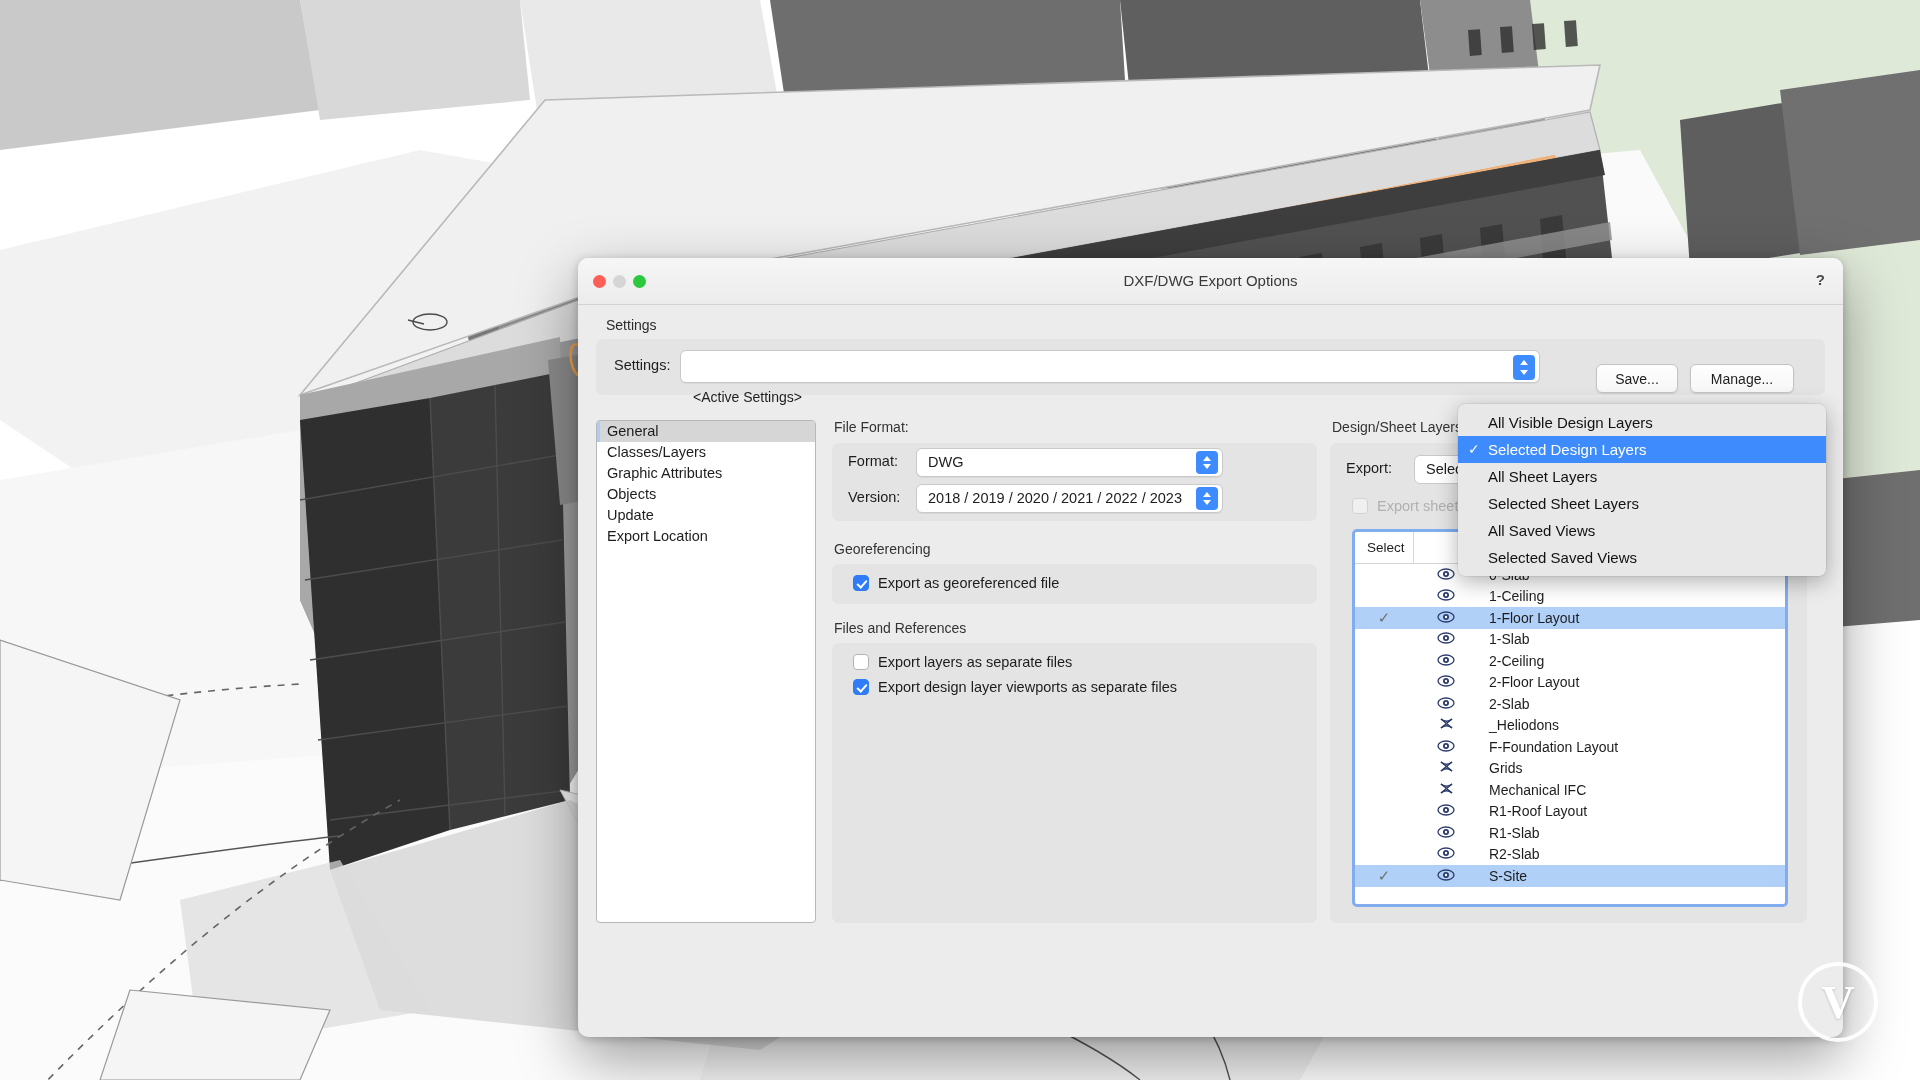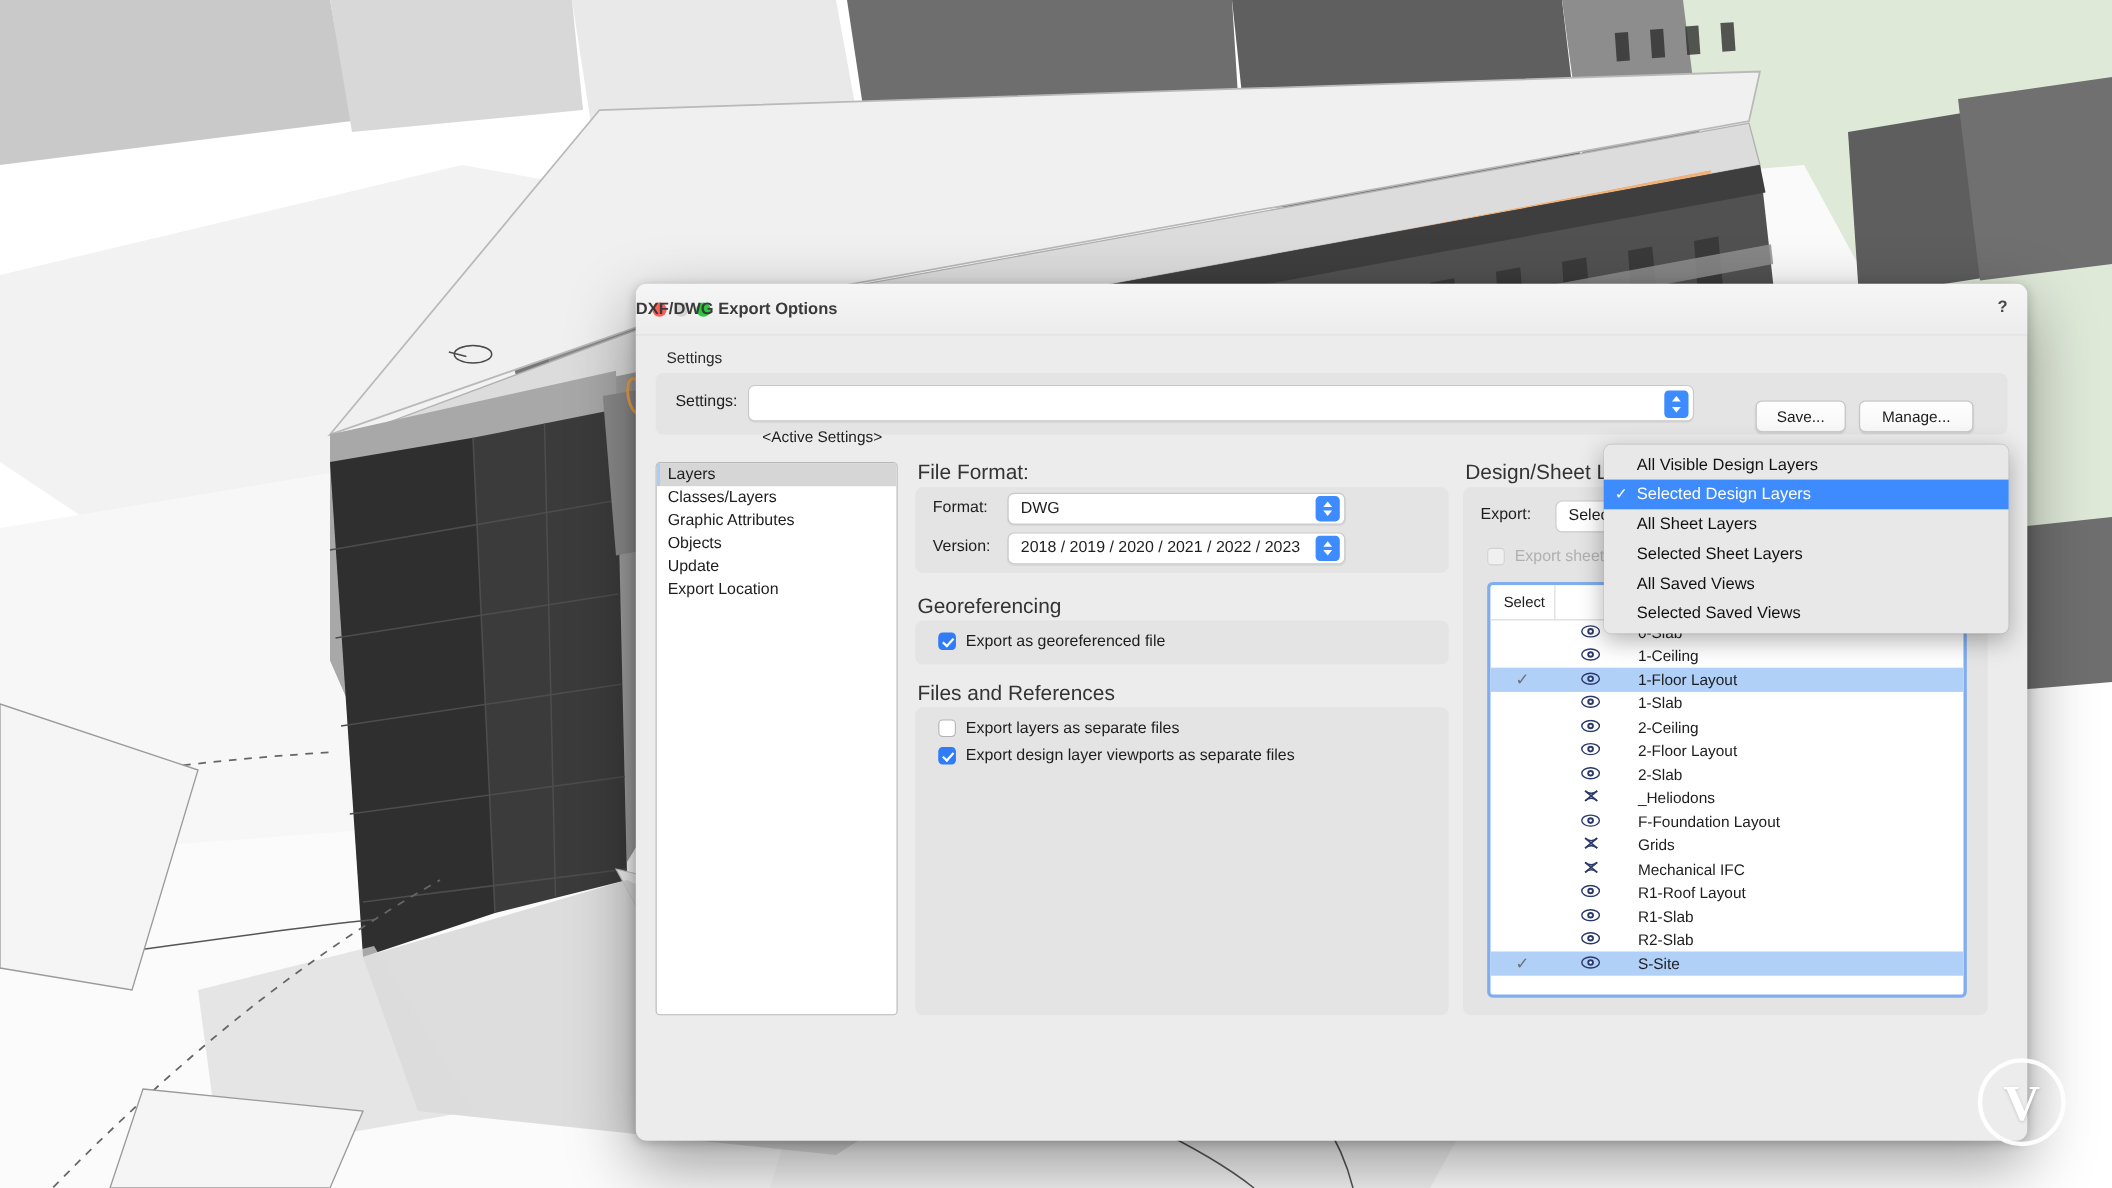--- a/index.html
+++ b/index.html
@@ -35,21 +35,22 @@
     background: linear-gradient(#f6f6f6, #ececec);
     border-radius: 10px 10px 0 0;
     border-bottom: 1px solid #d2d2d2;
   }
   .traffic { position: absolute; top: 17px; width: 13px; height: 13px; border-radius: 50%; }
   .tl-red   { left: 15px;  background: #fc5f57; }
   .tl-amber { left: 35px;  background: #d5d5d5; }
   .tl-green { left: 55px;  background: #2cc93f; }
   #window-title {
     position: absolute; left: 0; right: 0; top: 14px;
-    font-size: 15px; font-weight: bold;
+    text-align: center;
+    font-size: 15px; font-weight: normal;
     color: #3a3a3c;
   }
   #help-btn {
     position: absolute; right: 18px; top: 13px;
     font-size: 15px; font-weight: bold; color: #4a4a4a;
     cursor: default;
   }
 
   
   #settings-section { position: absolute; left: 0; top: 47px; width: 100%; }
@@ -121,21 +122,21 @@
   .nav-item {
     height: 21px; line-height: 21px;
     padding-left: 10px;
     font-size: 14.5px; color: #1d1d1f;
     cursor: default;
   }
   .nav-item.selected { background: #d6d6d6; box-shadow: inset 3px 0 0 #a8cdfb; }
 
   
   #mid-col { position: absolute; left: 254px; top: 0; width: 485px; }
-  .grp-label { font-size: 19px; color: #333; margin-bottom: 5px; }
+  .grp-label { font-size: 14px; color: #333; margin-bottom: 5px; }
   .grp-box { background: #e4e4e4; border-radius: 7px; }
 
   #ff-label { position: absolute; left: 2px; top: 21px; }
   #ff-box   { position: absolute; left: 0; top: 45px; width: 485px; height: 78px; }
   .field-label { position: absolute; font-size: 14.5px; text-align: center; }
   .field-combo {
     position: absolute; height: 29px;
     background: #fff; border: 1px solid #c9c9c9; border-radius: 6px;
     box-shadow: 0 1px 1px rgba(0,0,0,.06);
   }
@@ -415,21 +416,21 @@
         <div class="stepper"></div>
       </div>
       <div class="push-btn" id="save-button">Save...</div>
       <div class="push-btn" id="manage-button">Manage...</div>
     </div>
   </div>
 
   <div id="body-area">
 
     <div id="nav-list">
-      <div class="nav-item selected">Layers</div>
+      <div class="nav-item selected">General</div>
       <div class="nav-item">Classes/Layers</div>
       <div class="nav-item">Graphic Attributes</div>
       <div class="nav-item">Objects</div>
       <div class="nav-item">Update</div>
       <div class="nav-item">Export Location</div>
     </div>
 
     <div id="mid-col">
 
       <div class="grp-label" id="ff-label">File Format:</div>

